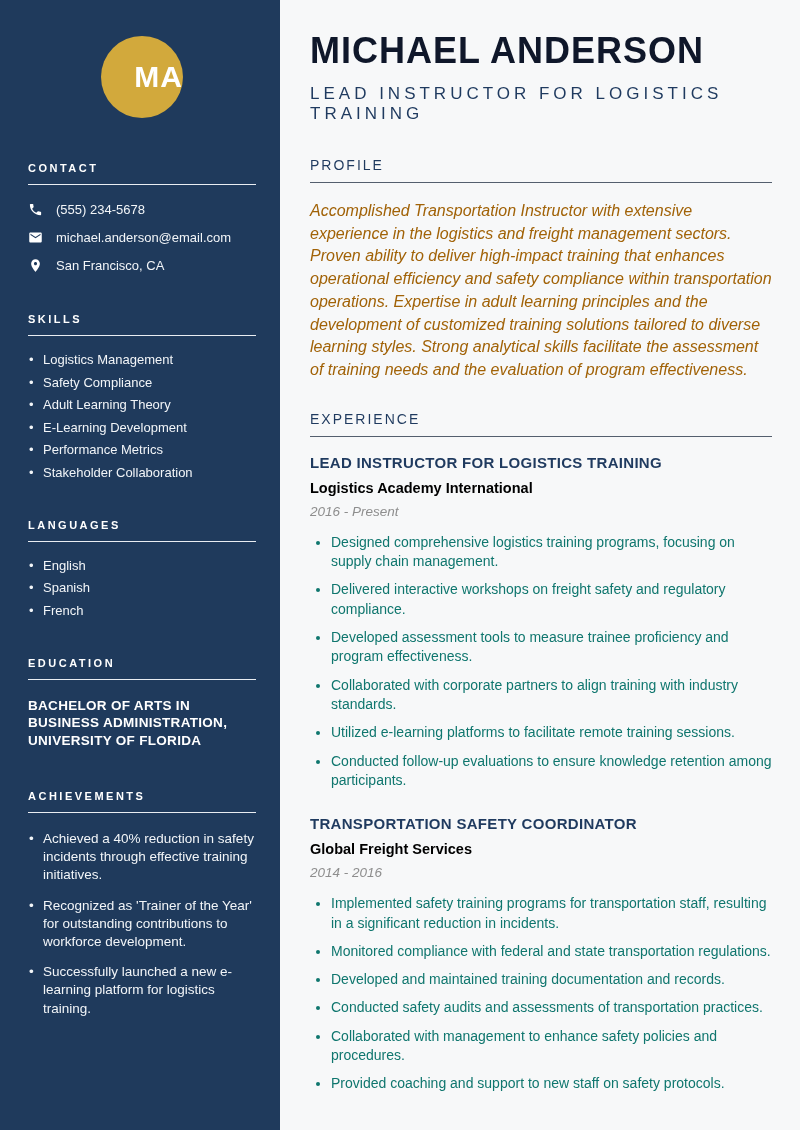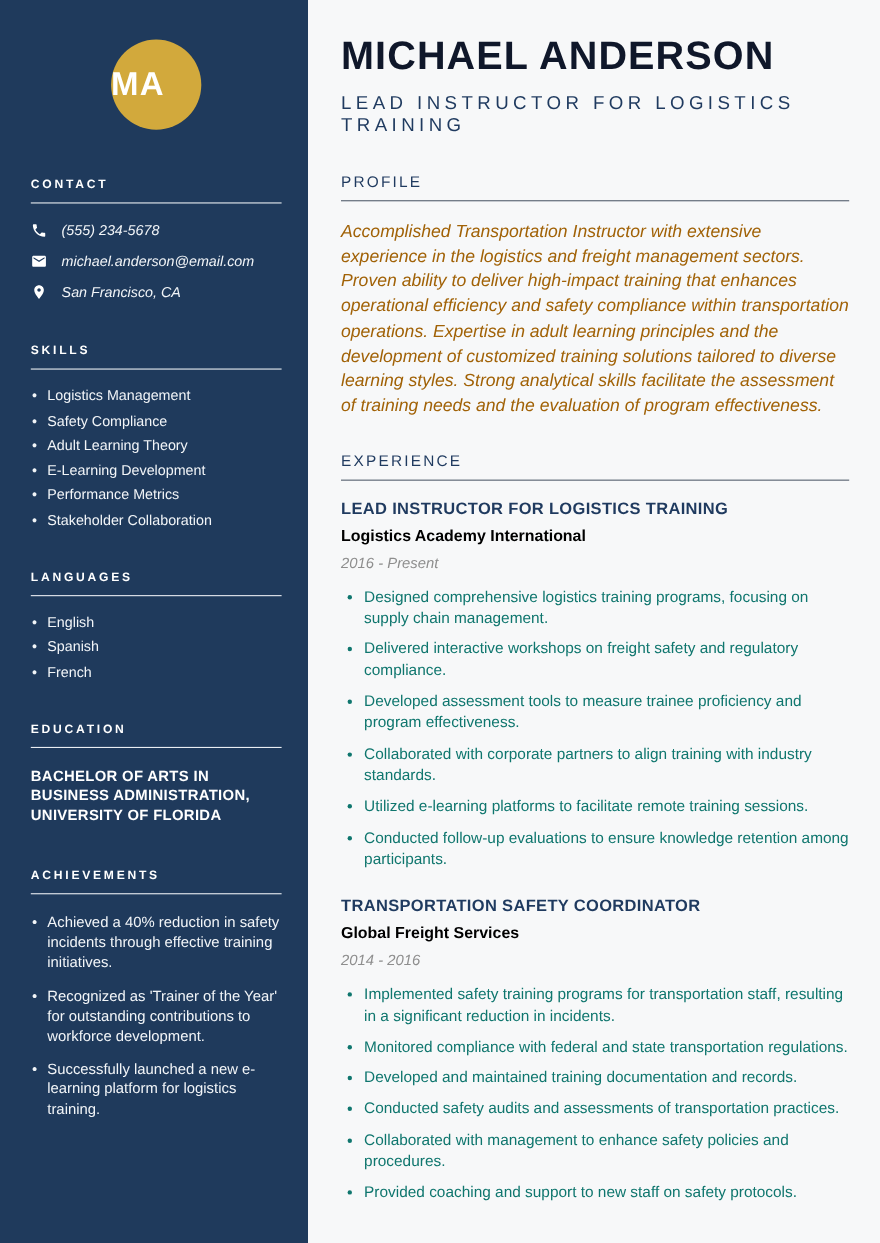--- a/index.html
+++ b/index.html
@@ -15,35 +15,35 @@
   
   .sidebar {
     width: 280px; flex-shrink: 0;
     background: #1f3a5c; color: #ffffff;
     padding: 36px 24px 30px 28px;
     box-shadow: 2px 0 6px rgba(0,0,0,0.18);
   }
   .avatar {
     width: 82px; height: 82px; border-radius: 50%;
     background: #d2a93c;
-    display: flex; align-items: center; justify-content: flex-start;
+    display: flex; align-items: center; justify-content: flex-end;
     margin: 0 auto 44px auto;
   }
   .avatar span { font-size: 30px; font-weight: bold; color: #ffffff; letter-spacing: 1px; }
 
   .side-section { margin-bottom: 40px; }
   .side-section h2 {
     margin: 0 0 10px 0;
     font-size: 11px; font-weight: bold; letter-spacing: 2.5px; color: #ffffff;
   }
   .side-rule { height: 1px; background: #e9edf2; margin: 0 0 17px 0; }
 
   .contact-item {
     display: flex; align-items: center; gap: 13px;
-    margin-bottom: 13px; font-size: 13px; color: #f2f5f8; font-style: italic;
+    margin-bottom: 13px; font-size: 13px; color: #f2f5f8;
   }
   .contact-item svg { width: 15px; height: 15px; fill: #ffffff; flex-shrink: 0; }
 
   ul.side-list { list-style: none; margin: 0; padding: 0; }
   ul.side-list li {
     position: relative; padding-left: 15px;
     font-size: 13px; color: #f2f5f8; margin-bottom: 9.5px; line-height: 1.0;
   }
   ul.side-list.wrap li { line-height: 1.35; margin-bottom: 12px; font-size: 13.5px; }
   ul.side-list li::before { content: "•"; position: absolute; left: 1px; top: 0; color: #f2f5f8; }

